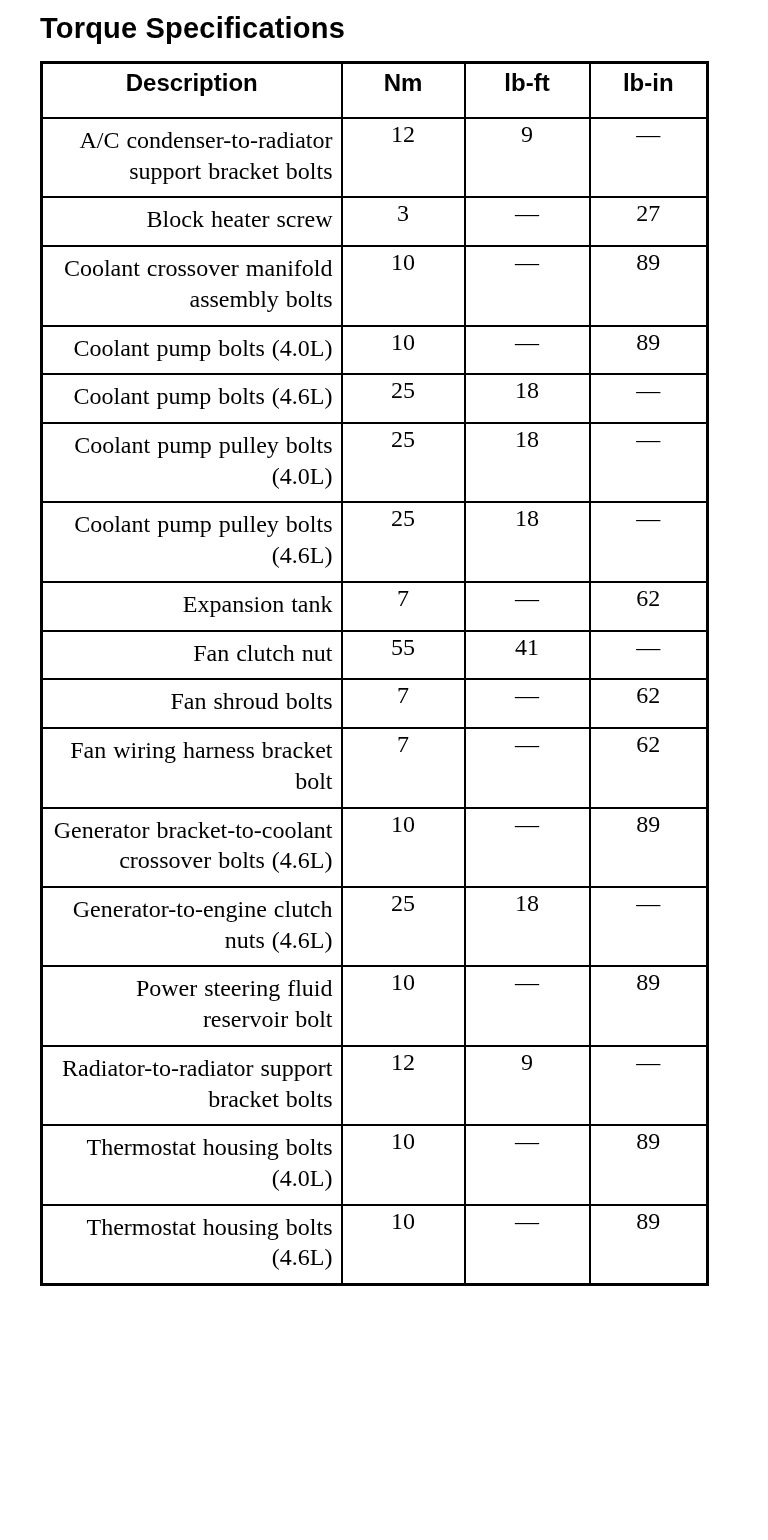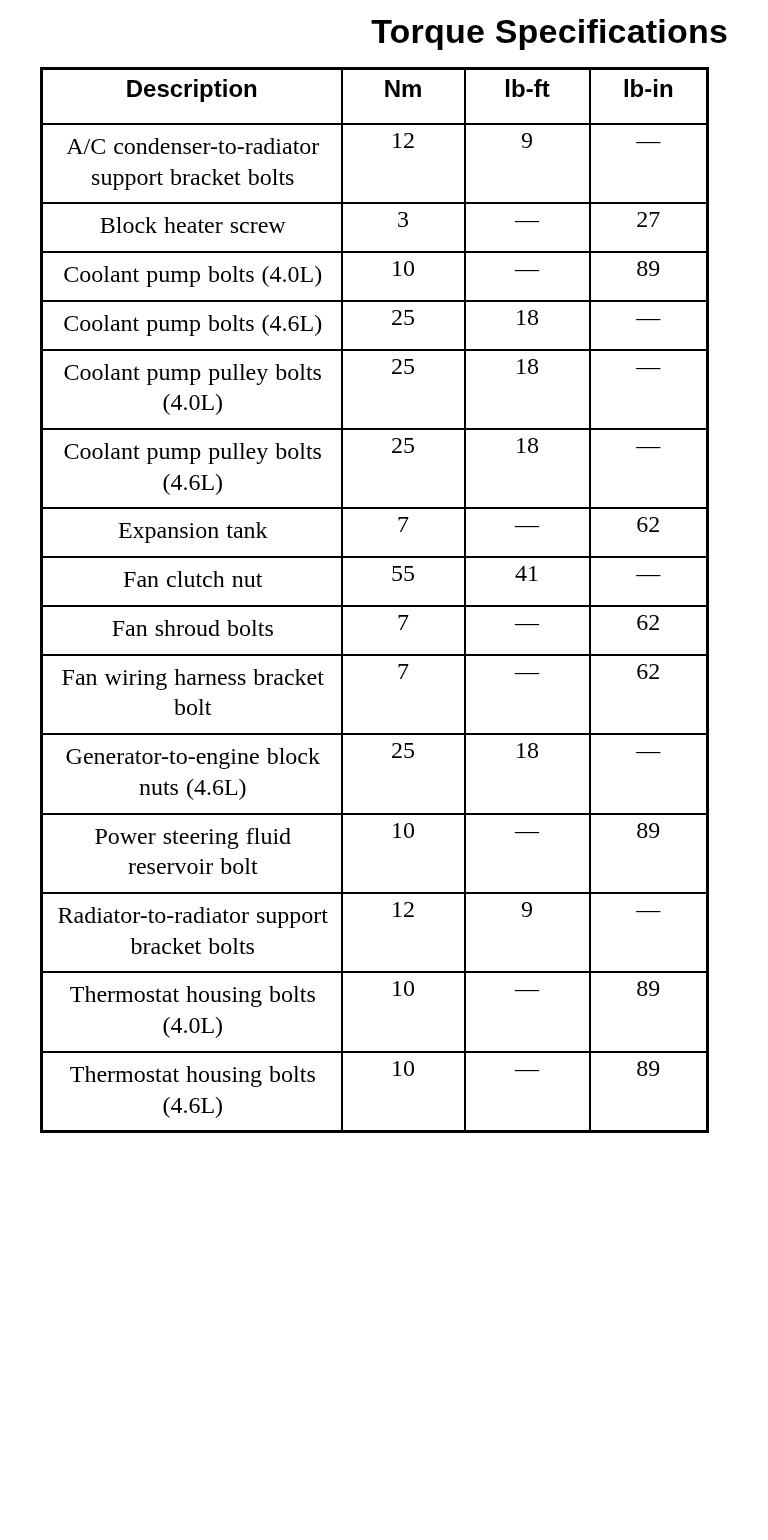--- a/index.html
+++ b/index.html
@@ -13,24 +13,23 @@
     font-family: "Liberation Serif", serif;
     color: #000000;
     box-sizing: border-box;
   }
   .page {
     padding: 12px 40px 10px 40px;
   }
   .page-title {
     font-family: "Liberation Sans", sans-serif;
     font-weight: bold;
-    font-size: 34px;
+    font-size: 29px;
     margin: 0 0 16px 0;
     letter-spacing: 0.2px;
-    text-align: right;
   }
   table.spec-table {
     border-collapse: collapse;
     width: 666px;
     border: 3px solid #000000;
     table-layout: fixed;
   }
   .spec-table th,
   .spec-table td {
     border: 2px solid #000000;
@@ -42,21 +41,21 @@
     text-align: center;
     padding: 5px 4px 20px 4px;
   }
   .spec-table col.col-desc  { width: 300px; }
   .spec-table col.col-nm    { width: 123px; }
   .spec-table col.col-lbft  { width: 125px; }
   .spec-table col.col-lbin  { width: 118px; }
   .spec-table td.desc {
     font-size: 24px;
     line-height: 1.28;
-    text-align: center;
+    text-align: right;
     vertical-align: top;
     padding: 6px 8px 10px 10px;
     word-spacing: 1px;
   }
   .spec-table td.val {
     font-size: 24px;
     text-align: center;
     vertical-align: top;
     padding: 2px 2px 10px 2px;
   }
@@ -87,20 +86,26 @@
           <td class="desc">A/C condenser-to-radiator support bracket bolts</td>
           <td class="val">12</td>
           <td class="val">9</td>
           <td class="val">—</td>
         </tr>
         <tr>
           <td class="desc">Block heater screw</td>
           <td class="val">3</td>
           <td class="val">—</td>
           <td class="val">27</td>
+        </tr>
+        <tr>
+          <td class="desc">Coolant crossover manifold assembly bolts</td>
+          <td class="val">10</td>
+          <td class="val">—</td>
+          <td class="val">89</td>
         </tr>
         <tr>
           <td class="desc">Coolant pump bolts (4.0L)</td>
           <td class="val">10</td>
           <td class="val">—</td>
           <td class="val">89</td>
         </tr>
         <tr>
           <td class="desc">Coolant pump bolts (4.6L)</td>
           <td class="val">25</td>
@@ -137,21 +142,27 @@
           <td class="val">—</td>
           <td class="val">62</td>
         </tr>
         <tr>
           <td class="desc">Fan wiring harness bracket bolt</td>
           <td class="val">7</td>
           <td class="val">—</td>
           <td class="val">62</td>
         </tr>
         <tr>
-          <td class="desc">Generator-to-engine block nuts (4.6L)</td>
+          <td class="desc">Generator bracket-to-coolant crossover bolts (4.6L)</td>
+          <td class="val">10</td>
+          <td class="val">—</td>
+          <td class="val">89</td>
+        </tr>
+        <tr>
+          <td class="desc">Generator-to-engine clutch nuts (4.6L)</td>
           <td class="val">25</td>
           <td class="val">18</td>
           <td class="val">—</td>
         </tr>
         <tr>
           <td class="desc">Power steering fluid reservoir bolt</td>
           <td class="val">10</td>
           <td class="val">—</td>
           <td class="val">89</td>
         </tr>

